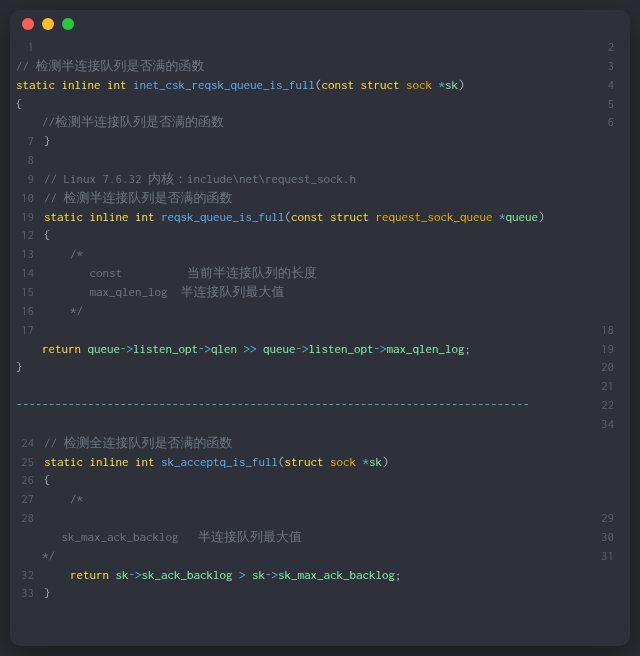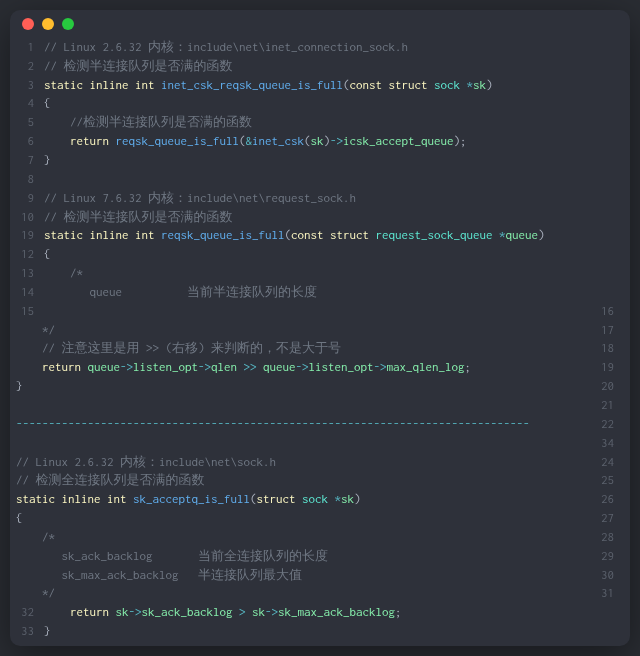--- a/index.html
+++ b/index.html
@@ -50,94 +50,90 @@
     color: #5b616c;
     text-align: right;
     padding-right: 10px;
     user-select: none;
   }
   .code {
     white-space: pre;
     color: #c7cad1;
   }
   
-  .tk-kw   { color: #fef9c3; }         
+  .tk-kw   { color: #fde047; }         
   .tk-fn   { color: #61afef; }         
   .tk-id   { color: #86efac; }         
-  .tk-ty   { color: #5eead4; text-align: center; }         
+  .tk-ty   { color: #eab308; text-align: center; }         
   .tk-op   { color: #56b6c2; }         
   .tk-p    { color: #abb2bf; }         
   .tk-cm   { color: #6f7783; font-style: normal; } 
   .dash    { color: #56b6c2; }
 </style>
 </head>
 <body>
 
 <div class="window">
   <div class="titlebar">
     <span class="tl-btn tl-close"></span>
     <span class="tl-btn tl-min"></span>
     <span class="tl-btn tl-max"></span>
   </div>
   <div class="editor" id="editor">
       <div class="ln">1</div>
-      <div class="code"><span class="tk-cm">// Linux 2.6.32 内核：include\net\inet_connection_sock.h</span></div>
       <div class="ln">2</div>
       <div class="code"><span class="tk-cm">// 检测半连接队列是否满的函数</span></div>
       <div class="ln">3</div>
       <div class="code"><span class="tk-kw">static</span> <span class="tk-kw">inline</span> <span class="tk-kw">int</span> <span class="tk-fn">inet_csk_reqsk_queue_is_full</span><span class="tk-p">(</span><span class="tk-kw">const</span> <span class="tk-kw">struct</span> <span class="tk-ty">sock</span> <span class="tk-op">*</span><span class="tk-id">sk</span><span class="tk-p">)</span></div>
       <div class="ln">4</div>
       <div class="code"><span class="tk-p">{</span></div>
       <div class="ln">5</div>
       <div class="code">    <span class="tk-cm">//检测半连接队列是否满的函数</span></div>
       <div class="ln">6</div>
-      <div class="code">    <span class="tk-kw">return</span> <span class="tk-fn">reqsk_queue_is_full</span><span class="tk-p">(</span><span class="tk-op">&amp;</span><span class="tk-fn">inet_csk</span><span class="tk-p">(</span><span class="tk-id">sk</span><span class="tk-p">)</span><span class="tk-op">-&gt;</span><span class="tk-id">icsk_accept_queue</span><span class="tk-p">);</span></div>
       <div class="ln">7</div>
       <div class="code"><span class="tk-p">}</span></div>
       <div class="ln">8</div>
       <div class="code">&nbsp;</div>
       <div class="ln">9</div>
       <div class="code"><span class="tk-cm">// Linux 7.6.32 内核：include\net\request_sock.h</span></div>
       <div class="ln">10</div>
       <div class="code"><span class="tk-cm">// 检测半连接队列是否满的函数</span></div>
       <div class="ln">19</div>
       <div class="code"><span class="tk-kw">static</span> <span class="tk-kw">inline</span> <span class="tk-kw">int</span> <span class="tk-fn">reqsk_queue_is_full</span><span class="tk-p">(</span><span class="tk-kw">const</span> <span class="tk-kw">struct</span> <span class="tk-ty">request_sock_queue</span> <span class="tk-op">*</span><span class="tk-id">queue</span><span class="tk-p">)</span></div>
       <div class="ln">12</div>
       <div class="code"><span class="tk-p">{</span></div>
       <div class="ln">13</div>
       <div class="code">    <span class="tk-cm">/*</span></div>
       <div class="ln">14</div>
-      <div class="code">    <span class="tk-cm">   queue          当前半连接队列的长度</span></div>
+      <div class="code">    <span class="tk-cm">   const          当前半连接队列的长度</span></div>
       <div class="ln">15</div>
+      <div class="code">    <span class="tk-cm">   max_qlen_log  半连接队列最大值</span></div>
       <div class="ln">16</div>
       <div class="code">    <span class="tk-cm">*/</span></div>
       <div class="ln">17</div>
-      <div class="code">    <span class="tk-cm">// 注意这里是用 &gt;&gt; (右移) 来判断的，不是大于号</span></div>
       <div class="ln">18</div>
       <div class="code">    <span class="tk-kw">return</span> <span class="tk-id">queue</span><span class="tk-op">-&gt;</span><span class="tk-id">listen_opt</span><span class="tk-op">-&gt;</span><span class="tk-id">qlen</span> <span class="tk-op">&gt;&gt;</span> <span class="tk-id">queue</span><span class="tk-op">-&gt;</span><span class="tk-id">listen_opt</span><span class="tk-op">-&gt;</span><span class="tk-id">max_qlen_log</span><span class="tk-p">;</span></div>
       <div class="ln">19</div>
       <div class="code"><span class="tk-p">}</span></div>
       <div class="ln">20</div>
       <div class="code">&nbsp;</div>
       <div class="ln">21</div>
       <div class="code"><span class="dash">-------------------------------------------------------------------------------</span></div>
       <div class="ln">22</div>
       <div class="code">&nbsp;</div>
       <div class="ln">34</div>
-      <div class="code"><span class="tk-cm">// Linux 2.6.32 内核：include\net\sock.h</span></div>
       <div class="ln">24</div>
       <div class="code"><span class="tk-cm">// 检测全连接队列是否满的函数</span></div>
       <div class="ln">25</div>
       <div class="code"><span class="tk-kw">static</span> <span class="tk-kw">inline</span> <span class="tk-kw">int</span> <span class="tk-fn">sk_acceptq_is_full</span><span class="tk-p">(</span><span class="tk-kw">struct</span> <span class="tk-ty">sock</span> <span class="tk-op">*</span><span class="tk-id">sk</span><span class="tk-p">)</span></div>
       <div class="ln">26</div>
       <div class="code"><span class="tk-p">{</span></div>
       <div class="ln">27</div>
       <div class="code">    <span class="tk-cm">/*</span></div>
       <div class="ln">28</div>
-      <div class="code">    <span class="tk-cm">   sk_ack_backlog       当前全连接队列的长度</span></div>
       <div class="ln">29</div>
       <div class="code">    <span class="tk-cm">   sk_max_ack_backlog   半连接队列最大值</span></div>
       <div class="ln">30</div>
       <div class="code">    <span class="tk-cm">*/</span></div>
       <div class="ln">31</div>
       <div class="ln">32</div>
       <div class="code">    <span class="tk-kw">return</span> <span class="tk-id">sk</span><span class="tk-op">-&gt;</span><span class="tk-id">sk_ack_backlog</span> <span class="tk-op">&gt;</span> <span class="tk-id">sk</span><span class="tk-op">-&gt;</span><span class="tk-id">sk_max_ack_backlog</span><span class="tk-p">;</span></div>
       <div class="ln">33</div>
       <div class="code"><span class="tk-p">}</span></div>
     </div>

